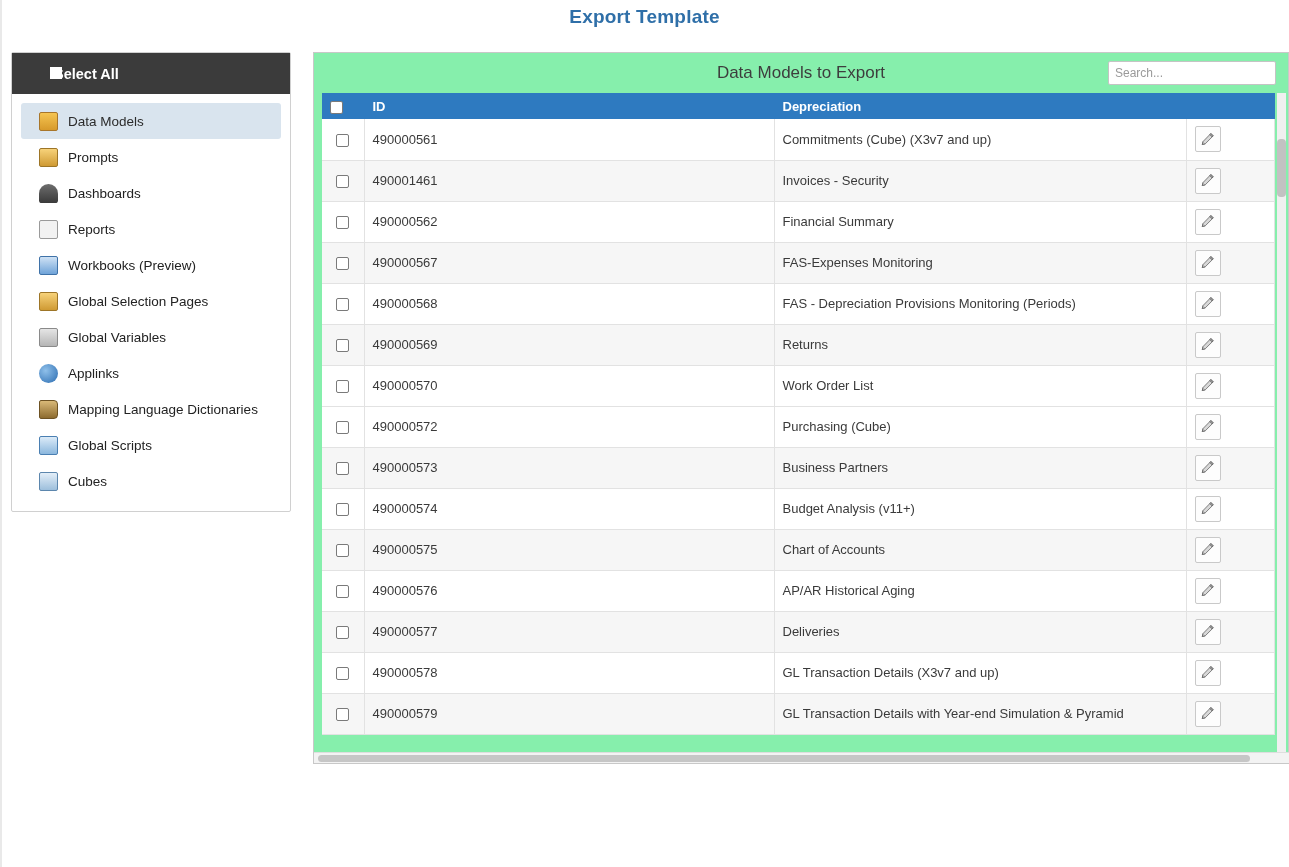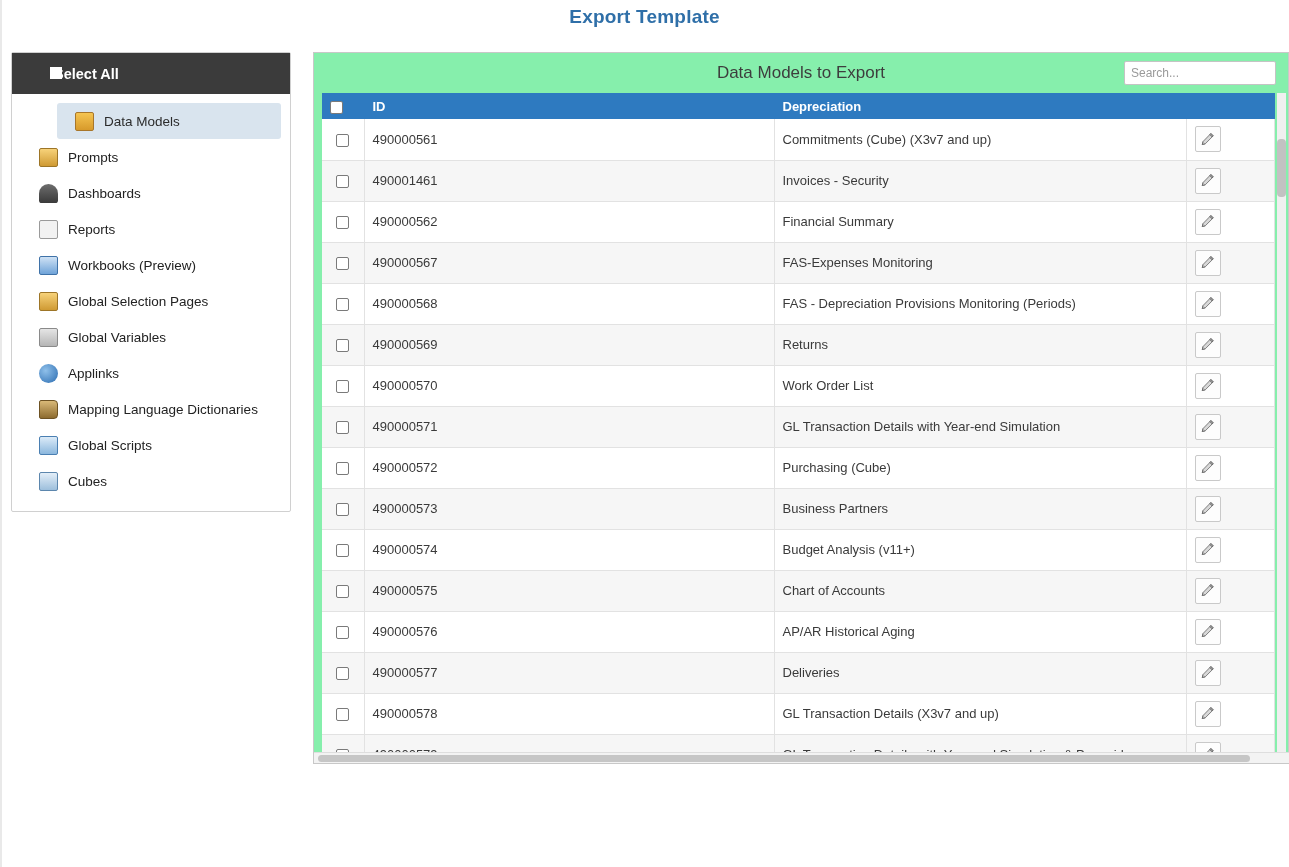--- a/index.html
+++ b/index.html
@@ -64,21 +64,20 @@
     height: 36px;
     padding-left: 18px;
     font-size: 13.5px;
     color: #222;
     border-radius: 3px;
     cursor: pointer;
   }
   .side-item.active {
     background: #d9e4ee;
     color: #2b2b2b;
-    margin-left: 36px;
   }
   .side-icon {
     width: 19px; height: 19px;
     margin-right: 10px;
     flex: 0 0 19px;
     display: inline-block;
     position: relative;
   }
   .side-label { white-space: nowrap; }
 
@@ -109,21 +108,21 @@
     display: flex;
     align-items: center;
     justify-content: center;
     font-size: 17px;
     color: #3d3d3d;
     position: relative;
   }
   .search-box {
     position: absolute;
     right: 12px; top: 8px;
-    width: 152px; height: 24px;
+    width: 168px; height: 24px;
     border: 1px solid #c4c4c4;
     background: #fff;
     font-size: 12px;
     color: #7b7b7b;
     padding: 0 6px;
     border-radius: 2px;
     font-family: "Liberation Sans", sans-serif;
   }
   .search-box::placeholder { color: #9a9a9a; font-style: normal; }
 
@@ -400,32 +399,20 @@
               <td>490000570</td>
               <td>Work Order List</td>
               <td class="act-cell"><span class="edit-btn">
                   <svg width="15" height="15" viewBox="0 0 16 16">
                     <path d="M11.6 1.6 L14.1 4.1 L5.6 12.6 L2.4 13.4 L3.2 10.2 Z" fill="#d8d8d8" stroke="#6b6b6b" stroke-width="0.9"></path>
                     <path d="M11.6 1.6 L14.1 4.1 L12.9 5.3 L10.4 2.8 Z" fill="#9c9c9c" stroke="#5d5d5d" stroke-width="0.7"></path>
                     <path d="M3.2 10.2 L2.4 13.4 L5.6 12.6" fill="none" stroke="#6b6b6b" stroke-width="0.8"></path>
                   </svg>
                 </span></td>
             </tr>
-            <tr class="alt">
-              <td class="cb-cell"><span class="row-cb"></span></td>
-              <td>490000571</td>
-              <td>GL Transaction Details with Year-end Simulation</td>
-              <td class="act-cell"><span class="edit-btn">
-                  <svg width="15" height="15" viewBox="0 0 16 16">
-                    <path d="M11.6 1.6 L14.1 4.1 L5.6 12.6 L2.4 13.4 L3.2 10.2 Z" fill="#d8d8d8" stroke="#6b6b6b" stroke-width="0.9"></path>
-                    <path d="M11.6 1.6 L14.1 4.1 L12.9 5.3 L10.4 2.8 Z" fill="#9c9c9c" stroke="#5d5d5d" stroke-width="0.7"></path>
-                    <path d="M3.2 10.2 L2.4 13.4 L5.6 12.6" fill="none" stroke="#6b6b6b" stroke-width="0.8"></path>
-                  </svg>
-                </span></td>
-            </tr>
             <tr>
               <td class="cb-cell"><span class="row-cb"></span></td>
               <td>490000572</td>
               <td>Purchasing (Cube)</td>
               <td class="act-cell"><span class="edit-btn">
                   <svg width="15" height="15" viewBox="0 0 16 16">
                     <path d="M11.6 1.6 L14.1 4.1 L5.6 12.6 L2.4 13.4 L3.2 10.2 Z" fill="#d8d8d8" stroke="#6b6b6b" stroke-width="0.9"></path>
                     <path d="M11.6 1.6 L14.1 4.1 L12.9 5.3 L10.4 2.8 Z" fill="#9c9c9c" stroke="#5d5d5d" stroke-width="0.7"></path>
                     <path d="M3.2 10.2 L2.4 13.4 L5.6 12.6" fill="none" stroke="#6b6b6b" stroke-width="0.8"></path>
                   </svg>

